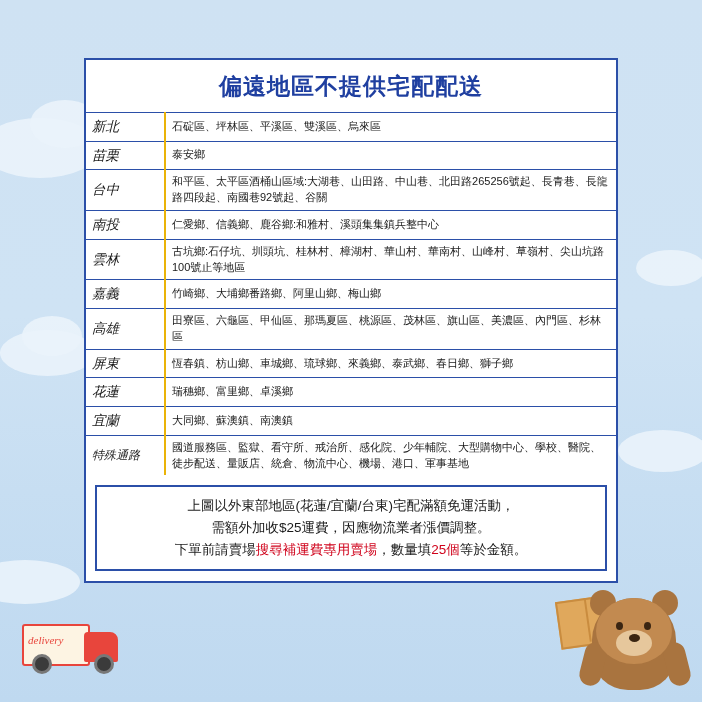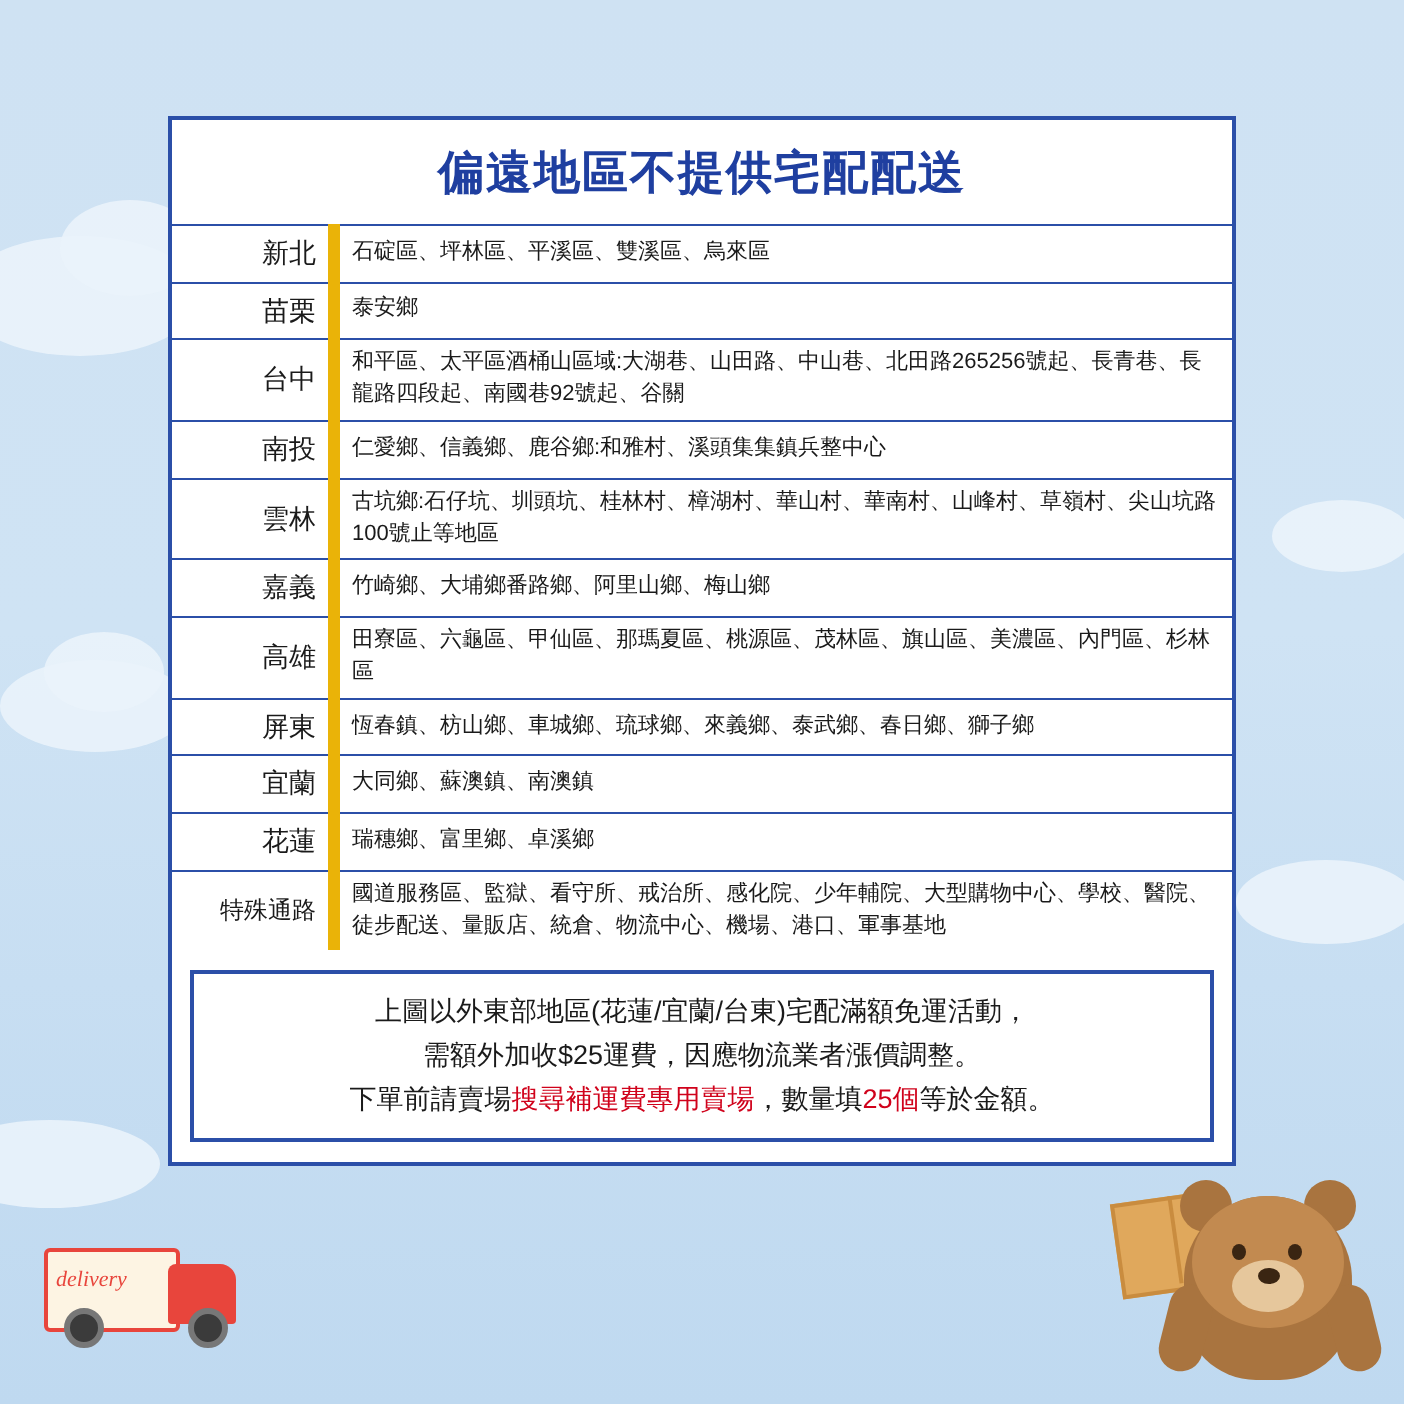--- a/index.html
+++ b/index.html
@@ -241,24 +241,25 @@
   table.area-table td {
     border-top: 1px solid #2b4fa8;
     padding: 4px 6px;
     vertical-align: middle;
     color: #1a1a1a;
     font-size: 11px;
     line-height: 1.45;
   }
   table.area-table td.region {
     width: 66px;
-    text-align: right;
-    border-right: 6px solid #eab308;
+    text-align: left;
+    border-right: 2px solid #eab308;
     font-size: 13.5px;
     white-space: nowrap;
+    font-style: italic;
   }
   table.area-table td.region.small {
     font-size: 12px;
   }
   table.area-table tr:first-child td {
     border-top: 1px solid #2b4fa8;
   }
   .note-box {
     margin: 10px 9px 10px 9px;
     border: 2px solid #2b4fa8;
@@ -316,26 +317,26 @@
         </tr>
         <tr>
           <td class="region">高雄</td>
           <td class="areas">田寮區、六龜區、甲仙區、那瑪夏區、桃源區、茂林區、旗山區、美濃區、內門區、杉林區</td>
         </tr>
         <tr>
           <td class="region">屏東</td>
           <td class="areas">恆春鎮、枋山鄉、車城鄉、琉球鄉、來義鄉、泰武鄉、春日鄉、獅子鄉</td>
         </tr>
         <tr>
+          <td class="region">花蓮</td>
+          <td class="areas">瑞穗鄉、富里鄉、卓溪鄉</td>
+        </tr>
+        <tr>
           <td class="region">宜蘭</td>
           <td class="areas">大同鄉、蘇澳鎮、南澳鎮</td>
-        </tr>
-        <tr>
-          <td class="region">花蓮</td>
-          <td class="areas">瑞穗鄉、富里鄉、卓溪鄉</td>
         </tr>
         <tr>
           <td class="region small">特殊通路</td>
           <td class="areas">國道服務區、監獄、看守所、戒治所、感化院、少年輔院、大型購物中心、學校、醫院、徒步配送、量販店、統倉、物流中心、機場、港口、軍事基地</td>
         </tr>
       </tbody>
     </table>
 
     <div class="note-box">
       <div>上圖以外東部地區(花蓮/宜蘭/台東)宅配滿額免運活動，</div>

